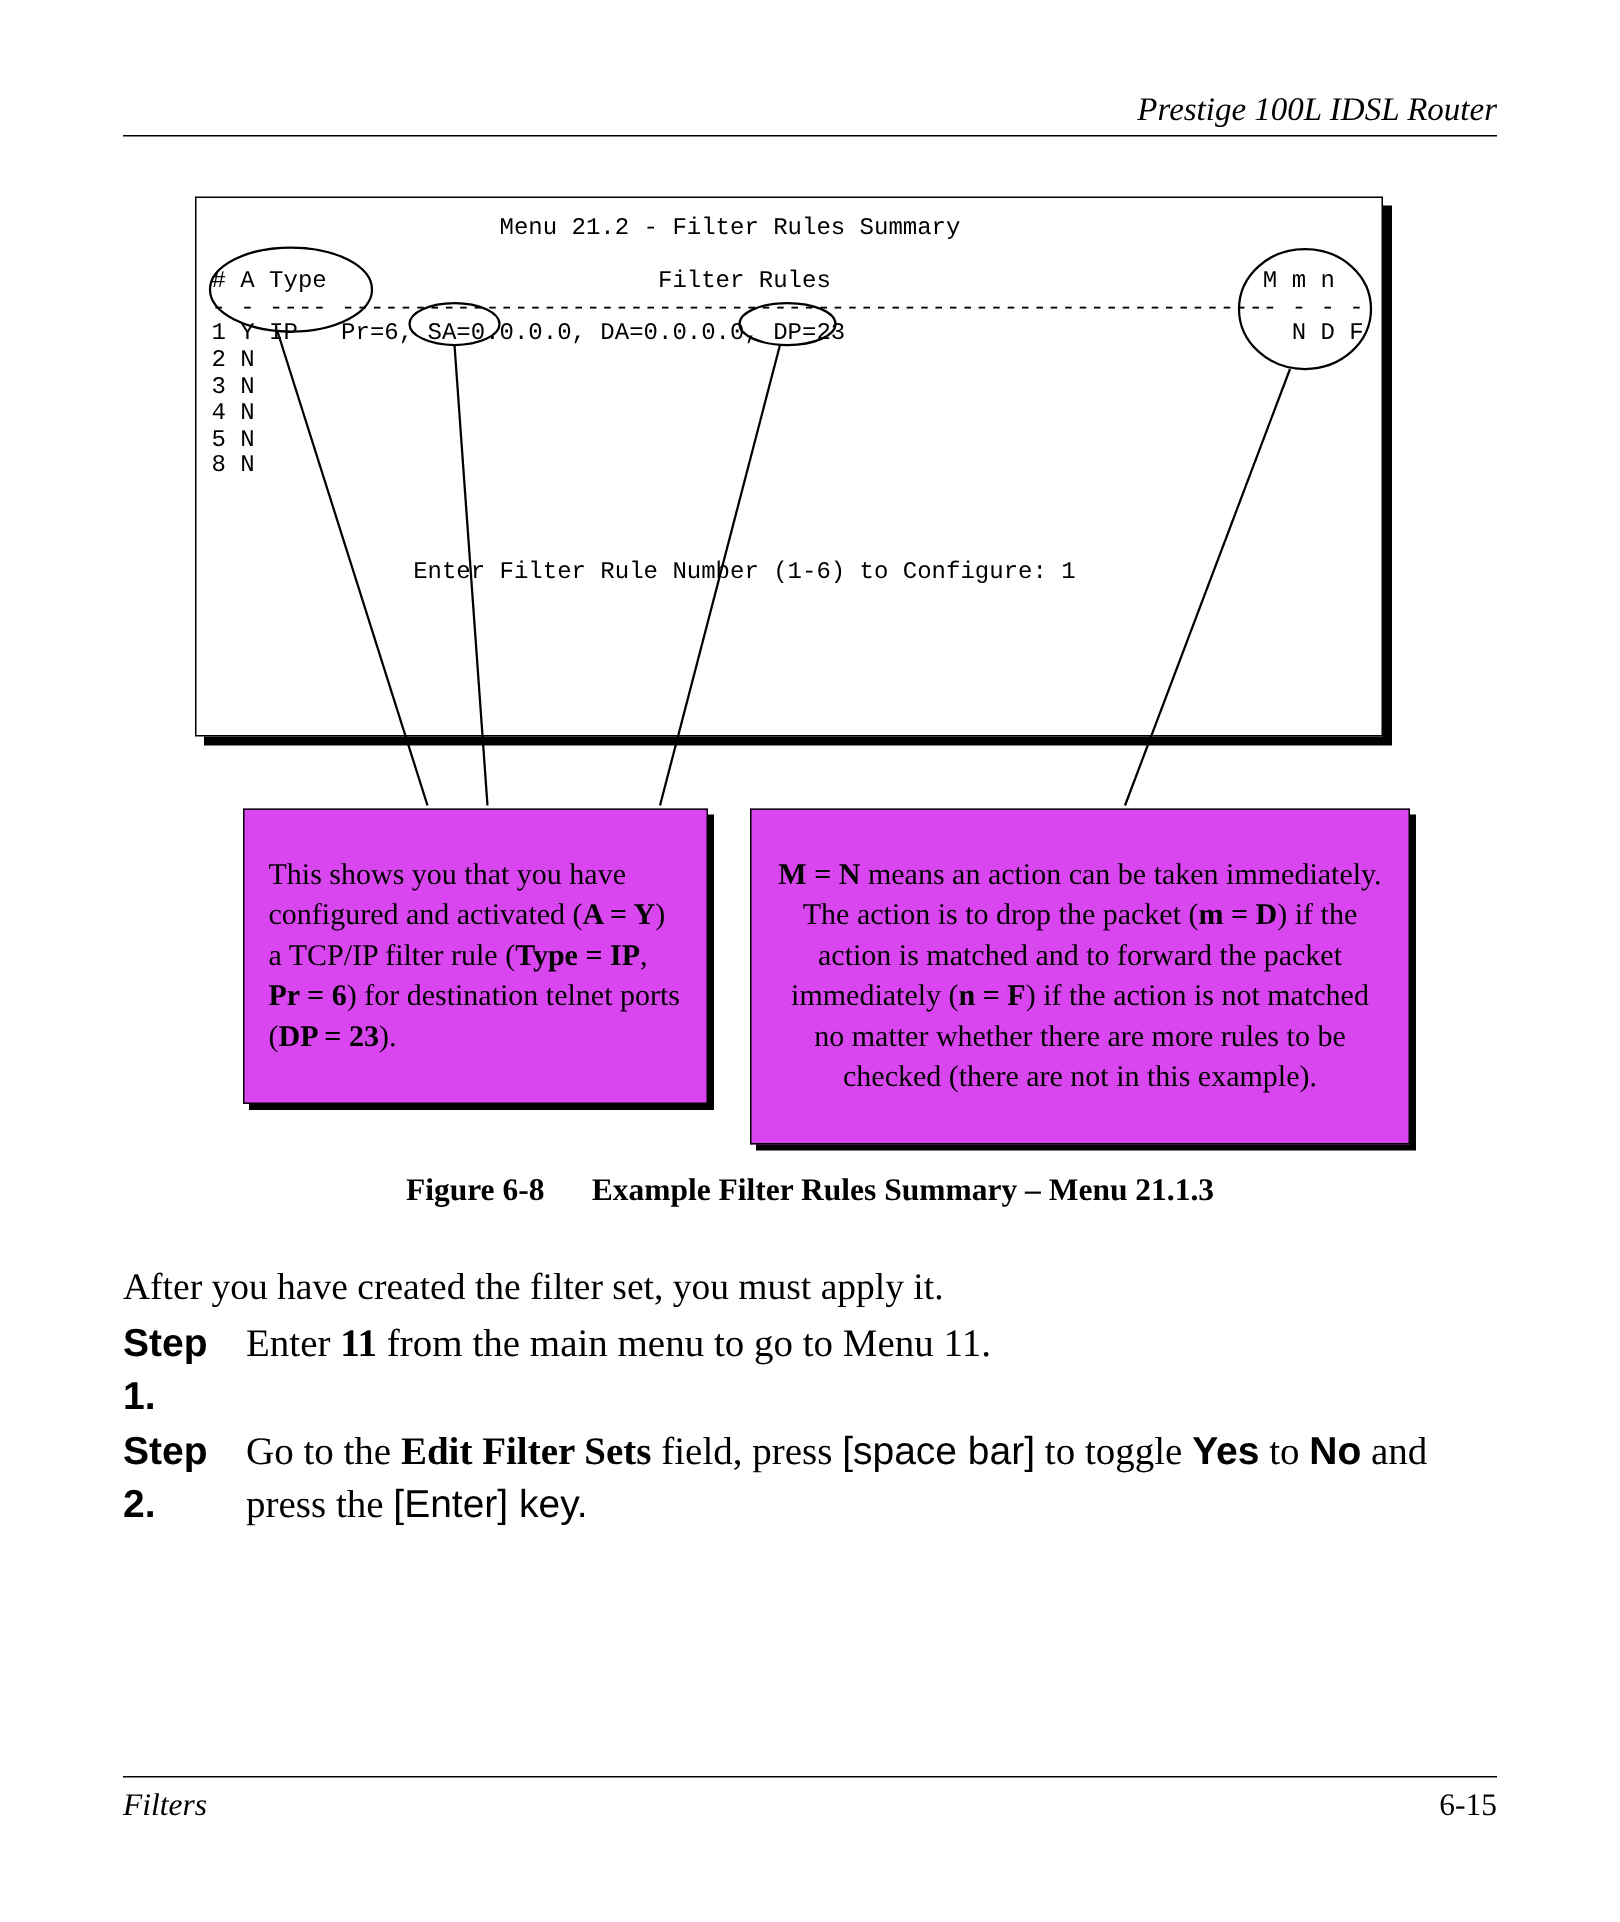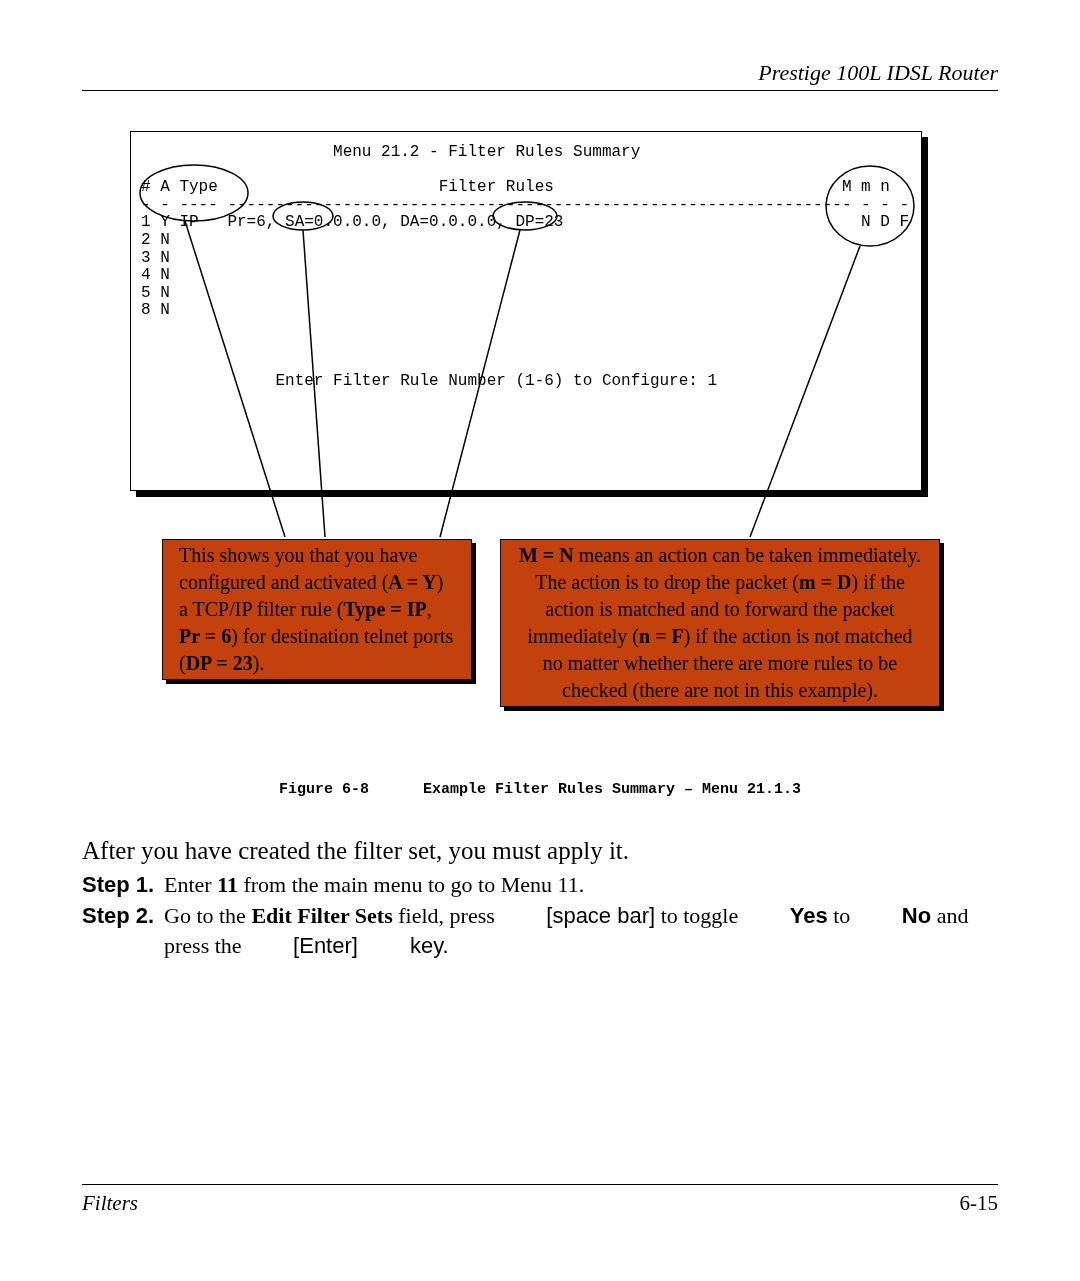--- a/index.html
+++ b/index.html
@@ -59,53 +59,53 @@
   svg.overlay {
     position: absolute;
     left: 0;
     top: 0;
     width: 820px;
     height: 500px;
     pointer-events: none;
   }
   .callout {
     position: absolute;
-    background: #c2410c;
+    background: #d946ef;
     border: 1.5px solid #000;
     box-shadow: 4px 4px 0 #000;
     font-size: 20px;
     line-height: 1.35;
-    padding: 2px 16px;
+    padding: 30px 16px;
     box-sizing: border-box;
   }
   .callout-left {
     left: 32px;
     top: 408px;
     width: 310px;
   }
   .callout-right {
     left: 370px;
     top: 408px;
     width: 440px;
     text-align: center;
   }
   .fig-caption {
     text-align: center;
-    font-family: Liberation Mono, monospace;
+    font-family: Liberation Serif, serif;
     font-weight: bold;
-    font-size: 15px;
+    font-size: 21px;
     margin-top: 30px;
   }
   .body-text {
     font-size: 25px;
     margin-top: 36px;
     line-height: 1.35;
   }
   .steps {
-    font-size: 22px;
+    font-size: 26px;
     line-height: 1.35;
   }
   .step-row {
     display: flex;
     margin-top: 2px;
   }
   .step-label {
     width: 82px;
     flex: 0 0 82px;
     font-family: Arial, Helvetica, sans-serif;
@@ -125,21 +125,21 @@
     border-top: 1.5px solid #000;
     margin: 0 0 6px 0;
   }
   .footer-row {
     display: flex;
     justify-content: space-between;
     font-size: 21px;
     align-items: center;
   }
   .footer-left { font-style: italic; }
-  .sans { font-family: Arial, Helvetica, sans-serif; margin-left: 46px; }
+  .sans { font-family: Arial, Helvetica, sans-serif; }
 </style>
 </head>
 <body>
 
 <div class="page">
 
   <div class="header-right">Prestige 100L IDSL Router</div>
   <hr class="header-rule">
 
   <div class="figure-area">

